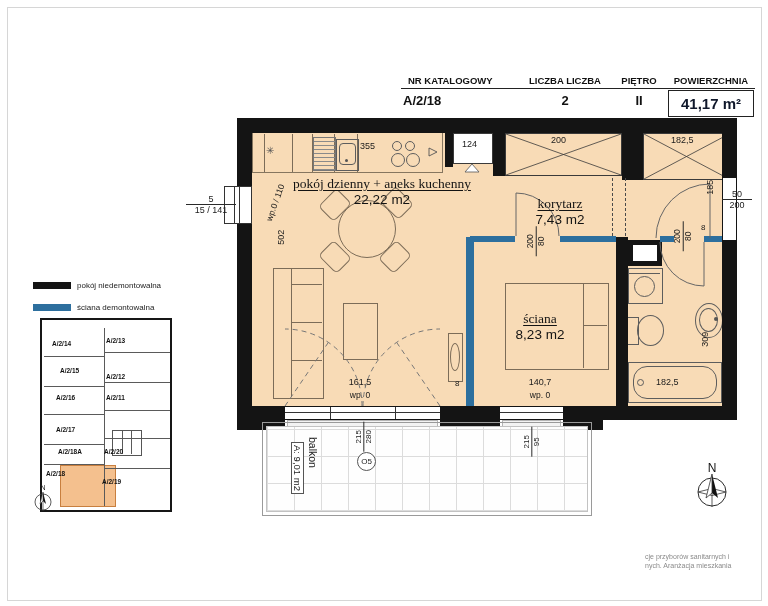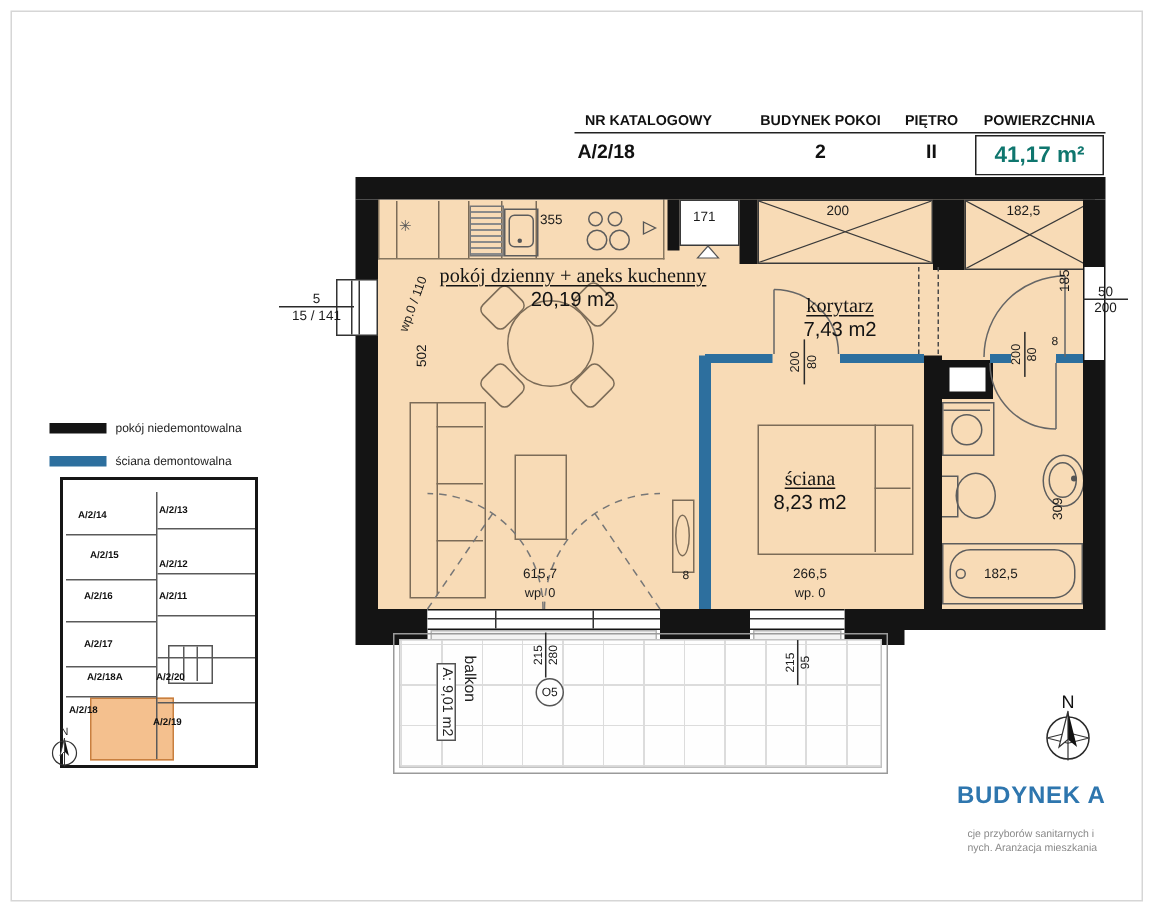--- a/index.html
+++ b/index.html
@@ -25,33 +25,33 @@
   .mline{position:absolute;background:#5a5a5a;}
   .hdr-col{float:left;text-align:center;}
   svg{display:block;}
 </style>
 </head>
 <body>
 <div id="stage">
 
 <div class="a" style="left:7px;top:7px;width:753px;height:592px;border:1px solid #d6d6d6;"></div>
 
-<div class="a" style="left:383px;top:75px;width:354px;">
+<div class="a" style="left:401px;top:75px;width:354px;">
   <div style="overflow:hidden;border-bottom:1.5px solid #222;padding-bottom:2px;">
     <div class="hdr-col" style="width:118px;text-align:left;padding-left:7px;box-sizing:border-box;font-size:9.5px;font-weight:700;color:#111;">NR KATALOGOWY</div>
-    <div class="hdr-col" style="width:92px;font-size:9.5px;font-weight:700;color:#111;">BUDYNEK POKOI</div>
+    <div class="hdr-col" style="width:92px;font-size:9.5px;font-weight:700;color:#111;">LICZBA LICZBA</div>
     <div class="hdr-col" style="width:56px;font-size:9.5px;font-weight:700;color:#111;">PIĘTRO</div>
     <div class="hdr-col" style="width:88px;font-size:9.5px;font-weight:700;color:#111;">POWIERZCHNIA</div>
   </div>
   <div style="overflow:hidden;padding-top:1px;">
     <div class="hdr-col" style="width:118px;text-align:left;padding-left:2px;box-sizing:border-box;font-size:13px;font-weight:700;color:#111;padding-top:3px;">A/2/18</div>
     <div class="hdr-col" style="width:92px;font-size:13px;font-weight:700;color:#111;padding-top:3px;">2</div>
     <div class="hdr-col" style="width:56px;font-size:13px;font-weight:700;color:#111;padding-top:3px;">II</div>
     <div class="hdr-col" style="width:88px;">
-      <div style="margin:0 1px;border:1.5px solid #222;font-size:15px;font-weight:700;color:#0f766e;padding:4px 0;">41,17 m²</div>
+      <div style="margin:0 1px;border:1.5px solid #222;font-size:15px;font-weight:700;color:#0f172a;padding:4px 0;">41,17 m²</div>
     </div>
   </div>
 </div>
 
 <div class="a" style="left:33px;top:281px;">
   <div style="height:11px;">
     <span class="a" style="width:38px;height:7px;background:#141414;margin-top:1px;"></span>
     <span class="a" style="left:44px;font-size:8px;color:#222;white-space:nowrap;">pokój niedemontowalna</span>
   </div>
   <div style="height:11px;position:relative;top:11px;">
@@ -178,33 +178,33 @@
   <path d="M362,406 A77,77 0 0 0 285,329" stroke="#777" fill="none" stroke-width="1" stroke-dasharray="5 4"></path>
   <path d="M363,406 A77,77 0 0 1 440,329" stroke="#777" fill="none" stroke-width="1" stroke-dasharray="5 4"></path>
   <path d="M285,406 L330,340" stroke="#777" fill="none" stroke-width="1" stroke-dasharray="5 4"></path>
   <path d="M440,406 L395,340" stroke="#777" fill="none" stroke-width="1" stroke-dasharray="5 4"></path>
   <path d="M472,164 L479,172 L465,172 Z" stroke="#555" fill="#fff" stroke-width="0.8"></path>
   <path d="M429,148 L437,152 L429,156 Z" stroke="#555" fill="none" stroke-width="0.9"></path>
 </svg>
 
 <div class="room" style="left:262px;top:176px;width:240px;">
   <div class="nm">pokój dzienny + aneks kuchenny</div>
-  <div>20,19 m2</div>
+  <div>22,22 m2</div>
 </div>
 <div class="room" style="left:520px;top:196px;width:80px;">
   <div class="nm">korytarz</div>
   <div>7,43 m2</div>
 </div>
 <div class="room" style="left:500px;top:311px;width:80px;">
   <div class="nm">ściana</div>
   <div>8,23 m2</div>
 </div>
 
 <div class="dim" style="left:360px;top:141px;">355</div>
-<div class="dim" style="left:462px;top:139px;">171</div>
+<div class="dim" style="left:462px;top:139px;">124</div>
 <div class="dim" style="left:548px;top:135px;background:#f8dbb6;padding:0 3px;">200</div>
 <div class="dim" style="left:668px;top:135px;background:#f8dbb6;padding:0 3px;">182,5</div>
 <div class="dim frac" style="left:722px;top:189px;width:30px;">
   <span class="t">50</span>
   <span>200</span>
 </div>
 <div class="dim rot cdim" style="left:693px;top:182px;width:34px;">185</div>
 <div class="dim" style="left:701px;top:223px;font-size:8px;">8</div>
 <div class="dim rot frac" style="left:668px;top:226px;width:30px;font-size:8.5px;">
   <span class="t">200</span>
@@ -213,23 +213,23 @@
 <div class="dim rot frac" style="left:521px;top:231px;width:30px;font-size:8.5px;">
   <span class="t">200</span>
   <span>80</span>
 </div>
 <div class="dim rot cdim" style="left:264px;top:232px;width:34px;">502</div>
 <div class="dim frac" style="left:186px;top:194px;width:50px;">
   <span class="t">5</span>
   <span>15 / 141</span>
 </div>
 <div class="dim cdim" style="left:250px;top:198px;width:52px;transform:rotate(-70deg);font-size:8.5px;">wp.0 / 110</div>
-<div class="dim cdim" style="left:338px;top:377px;width:44px;">615,7</div>
+<div class="dim cdim" style="left:338px;top:377px;width:44px;">161,5</div>
 <div class="dim cdim" style="left:344px;top:391px;width:32px;font-size:8.5px;">wp. 0</div>
-<div class="dim cdim" style="left:518px;top:377px;width:44px;">266,5</div>
+<div class="dim cdim" style="left:518px;top:377px;width:44px;">140,7</div>
 <div class="dim cdim" style="left:524px;top:391px;width:32px;font-size:8.5px;">wp. 0</div>
 <div class="dim" style="left:455px;top:379px;font-size:8px;">8</div>
 <div class="dim rot frac" style="left:349px;top:427px;width:30px;font-size:8px;">
   <span class="t">215</span>
   <span>280</span>
 </div>
 <div class="dim rot frac" style="left:517px;top:432px;width:30px;font-size:8px;">
   <span class="t">215</span>
   <span>95</span>
 </div>
@@ -276,19 +276,18 @@
 
 <svg class="a" width="48" height="54" style="left:688px;top:460px;">
   <text x="24" y="12" font-size="12" text-anchor="middle" fill="#111" font-family="Liberation Sans, sans-serif" id="compass-n">N</text>
   <circle cx="24" cy="32" r="14" stroke="#2a2a2a" fill="none" stroke-width="1"></circle>
   <polygon points="10,32 24,28.5 38,32 24,35.5" fill="#fff" stroke="#333" stroke-width="0.8"></polygon>
   <polygon points="24,14 30,38 24,33" fill="#111"></polygon>
   <polygon points="24,14 18,38 24,33" fill="#fff" stroke="#333" stroke-width="0.8"></polygon>
   <line x1="24" y1="33" x2="24" y2="47" stroke="#333" stroke-width="0.8"></line>
 </svg>
 
-<div class="a" style="left:560px;top:522px;width:177px;text-align:right;font-size:16px;font-weight:700;color:#2e76ae;letter-spacing:0.5px;">BUDYNEK A</div>
 <div class="a" style="left:645px;top:552px;width:110px;font-size:7px;line-height:9px;color:#8a8a8a;">
   <div>cje przyborów sanitarnych i</div>
   <div>nych. Aranżacja mieszkania</div>
 </div>
 
 </div>
 
 </body></html>

